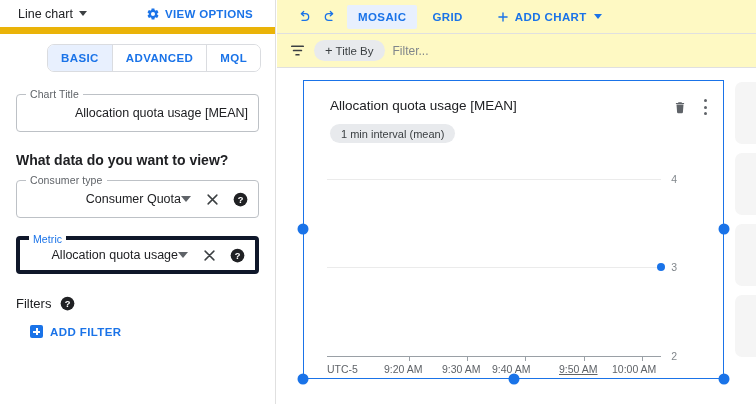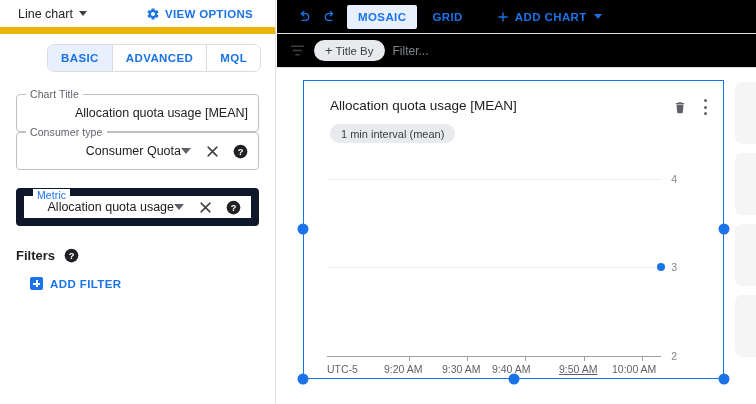--- a/index.html
+++ b/index.html
@@ -47,55 +47,55 @@
   .tab:last-child { border-right:none; }
   .tab.active { background:#e8f0fe; }
 
   
   .field-wrap { margin:0 16px; position:relative;text-align:right; }
   .outlined {
     position:relative; border:1px solid #bdc1c6; border-radius:4px;
     height:38px; display:flex; align-items:center; padding:0 10px;
     background:#fff;
   }
-  .outlined.focused { border:8px solid #0f172a; }
+  .outlined.focused { border:4px solid #0f172a; }
   .flabel {
     position:absolute; top:-7px; left:9px; background:#fff; padding:0 4px;
     font-size:10.5px; color:#5f6368; letter-spacing:.1px;
   }
   .outlined.focused .flabel { color:#1a73e8; }
   .fvalue { font-size:12.5px; color:#202124; flex:1; white-space:nowrap; overflow:hidden; }
 
   .sel-caret {
     width:0;height:0;border-left:5px solid transparent;border-right:5px solid transparent;
     border-top:6px solid #5f6368; margin-right:14px; cursor:pointer;
   }
   .x-btn { width:15px;height:15px; margin-right:13px; cursor:pointer; }
   .help-ico { width:15px;height:15px; cursor:pointer; }
 
   .section-q {
     margin:20px 16px 12px 16px; font-size:14px; font-weight:bold; color:#202124;
   }
   .filters-head {
     margin:22px 16px 0 16px; display:flex; align-items:center; gap:9px;
   }
-  .filters-head .ftxt { font-size:13px; font-weight:bold; color:#202124; }
+  .filters-head .ftxt { font-size:13px; font-weight:normal; color:#202124; }
   .add-filter {
     margin:14px 16px 0 30px; display:flex; align-items:center; gap:7px;
     color:#1a73e8; font-size:11.5px; font-weight:bold; letter-spacing:.4px; cursor:pointer;
   }
   .plus-sq {
     width:13px;height:13px;background:#1a73e8;border-radius:2px;position:relative;
   }
   .plus-sq:before,.plus-sq:after{content:"";position:absolute;background:#fff;}
   .plus-sq:before{left:3px;top:5.5px;width:7px;height:2px;}
   .plus-sq:after{top:3px;left:5.5px;height:7px;width:2px;}
 
   
-  .right-side { position:absolute; left:277px; top:0; width:479px; height:404px; background:#000000; }
+  .right-side { position:absolute; left:277px; top:0; width:479px; height:404px; background:#fef9c3; }
 
   .toolbar {
     height:34px; display:flex; align-items:center; gap:0;
     border-bottom:1px solid #e0e0e0; padding-left:14px;
   }
   .tb-icon-btn { width:26px;height:26px;display:flex;align-items:center;justify-content:center;cursor:pointer; }
   .tb-seg {
     display:flex; align-items:center; height:24px; padding:0 11px; margin-left:4px;
     font-size:11.5px; font-weight:bold; color:#1a73e8; letter-spacing:.4px; cursor:pointer; border-radius:2px;
   }
@@ -191,20 +191,21 @@
       </div>
     </div>
 
     <div class="field-wrap" style="margin-top:22px;">
       <div class="outlined">
         <span class="flabel">Chart Title</span>
         <span class="fvalue">Allocation quota usage [MEAN]</span>
       </div>
     </div>
 
+    <div class="section-q">What data do you want to view?</div>
 
     <div class="field-wrap">
       <div class="outlined">
         <span class="flabel">Consumer type</span>
         <span class="fvalue">Consumer Quota</span>
         <span class="sel-caret"></span>
         <svg class="x-btn" viewBox="0 0 24 24">
           <path stroke="#3c4043" stroke-width="2.4" stroke-linecap="round" d="M5 5 L19 19 M19 5 L5 19"></path>
         </svg>
         <svg class="help-ico" viewBox="0 0 24 24">

